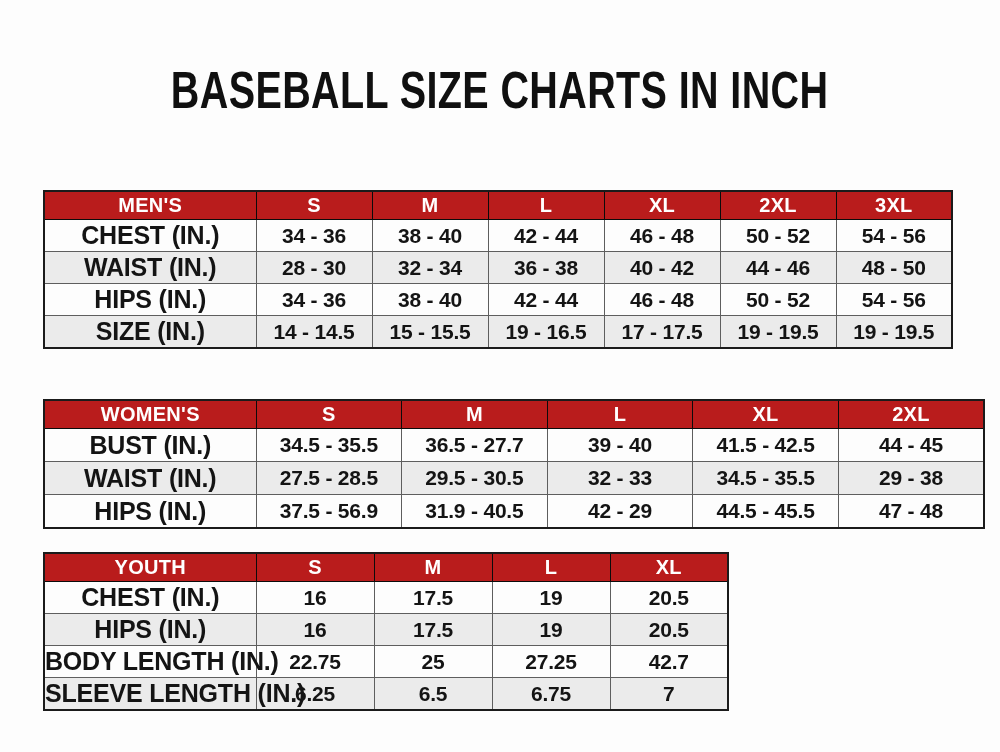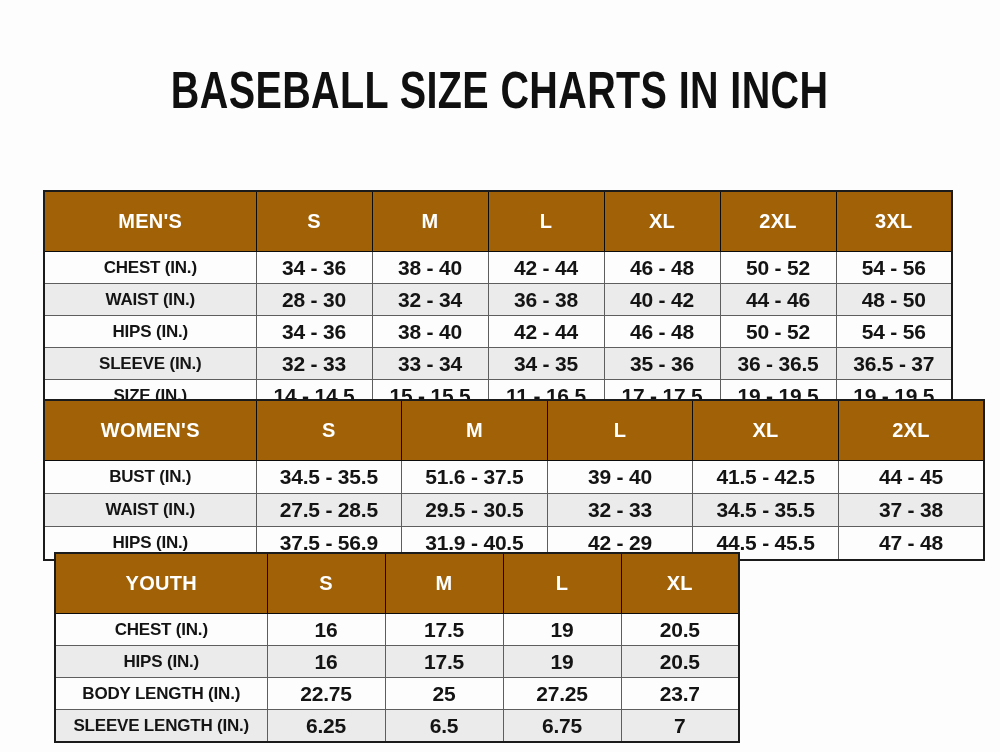--- a/index.html
+++ b/index.html
@@ -28,46 +28,46 @@
   }
   table.size-table {
     position: absolute;
     border-collapse: collapse;
     table-layout: fixed;
     background: #fdfdfd;
     border: 2px solid #1b1b1b;
   }
   #mens-table   { left: 43px; top: 190px; width: 910px; }
   #womens-table { left: 43px; top: 399px; width: 942px; }
-  #youth-table  { left: 54px; top: 552px; width: 686px; }
+  #youth-table  { left: 43px; top: 552px; width: 686px; }
   col.label-col { width: 212px; }
   .size-table th {
-    background: #a16207;
+    background: #b91c1c;
     color: #ffffff;
     font-size: 20px;
     font-weight: bold;
     height: 27px;
     border: 1px solid #0b0b0b;
     letter-spacing: 0.3px;
     text-align: center;
-    padding: 16px;
+    padding: 0;
   }
   .size-table td {
     border: 1px solid #5e5e5e;
     font-size: 21px;
     font-weight: bold;
     color: #141414;
     height: 31px;
     text-align: center;
     padding: 0;
     white-space: nowrap;
     letter-spacing: -0.2px;
   }
   #womens-table td { height: 32px; margin-top: 43px; }
-  .size-table td.lbl { font-size: 17px; }
+  .size-table td.lbl { font-size: 25px; }
   .size-table tbody tr:nth-child(odd) td  { background: #fdfdfd; }
   .size-table tbody tr:nth-child(even) td { background: #ebebeb; }
 </style>
 </head>
 <body>
 
 <div class="page-title">
   <span>BASEBALL SIZE CHARTS IN INCH</span>
 </div>
 
@@ -114,33 +114,24 @@
     <tr>
       <td class="lbl">HIPS (IN.)</td>
       <td>34 - 36</td>
       <td>38 - 40</td>
       <td>42 - 44</td>
       <td>46 - 48</td>
       <td>50 - 52</td>
       <td>54 - 56</td>
     </tr>
     <tr>
-      <td class="lbl">SLEEVE (IN.)</td>
-      <td>32 - 33</td>
-      <td>33 - 34</td>
-      <td>34 - 35</td>
-      <td>35 - 36</td>
-      <td>36 - 36.5</td>
-      <td>36.5 - 37</td>
-    </tr>
-    <tr>
       <td class="lbl">SIZE (IN.)</td>
       <td>14 - 14.5</td>
       <td>15 - 15.5</td>
-      <td>11 - 16.5</td>
+      <td>19 - 16.5</td>
       <td>17 - 17.5</td>
       <td>19 - 19.5</td>
       <td>19 - 19.5</td>
     </tr>
   </tbody>
 </table>
 
 <table class="size-table" id="womens-table">
   <colgroup>
       <col class="label-col">
@@ -157,32 +148,32 @@
       <th>M</th>
       <th>L</th>
       <th>XL</th>
       <th>2XL</th>
     </tr>
   </thead>
   <tbody>
     <tr>
       <td class="lbl">BUST (IN.)</td>
       <td>34.5 - 35.5</td>
-      <td>51.6 - 37.5</td>
+      <td>36.5 - 27.7</td>
       <td>39 - 40</td>
       <td>41.5 - 42.5</td>
       <td>44 - 45</td>
     </tr>
     <tr>
       <td class="lbl">WAIST (IN.)</td>
       <td>27.5 - 28.5</td>
       <td>29.5 - 30.5</td>
       <td>32 - 33</td>
       <td>34.5 - 35.5</td>
-      <td>37 - 38</td>
+      <td>29 - 38</td>
     </tr>
     <tr>
       <td class="lbl">HIPS (IN.)</td>
       <td>37.5 - 56.9</td>
       <td>31.9 - 40.5</td>
       <td>42 - 29</td>
       <td>44.5 - 45.5</td>
       <td>47 - 48</td>
     </tr>
   </tbody>
@@ -218,21 +209,21 @@
       <td>16</td>
       <td>17.5</td>
       <td>19</td>
       <td>20.5</td>
     </tr>
     <tr>
       <td class="lbl">BODY LENGTH (IN.)</td>
       <td>22.75</td>
       <td>25</td>
       <td>27.25</td>
-      <td>23.7</td>
+      <td>42.7</td>
     </tr>
     <tr>
       <td class="lbl">SLEEVE LENGTH (IN.)</td>
       <td>6.25</td>
       <td>6.5</td>
       <td>6.75</td>
       <td>7</td>
     </tr>
   </tbody>
 </table>

